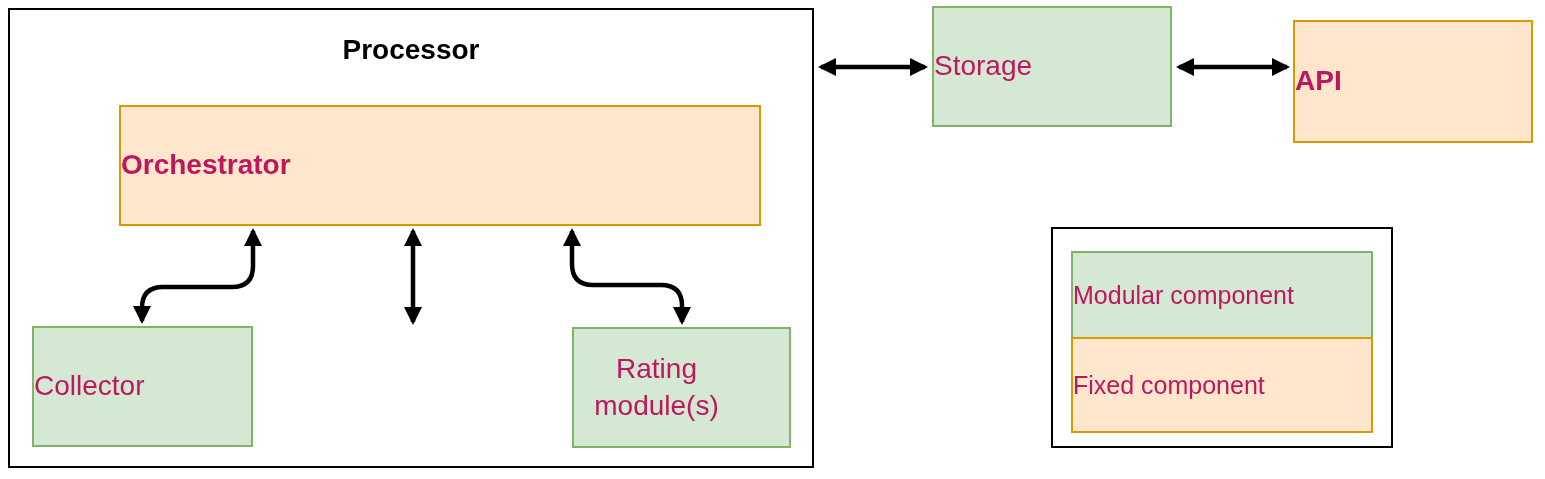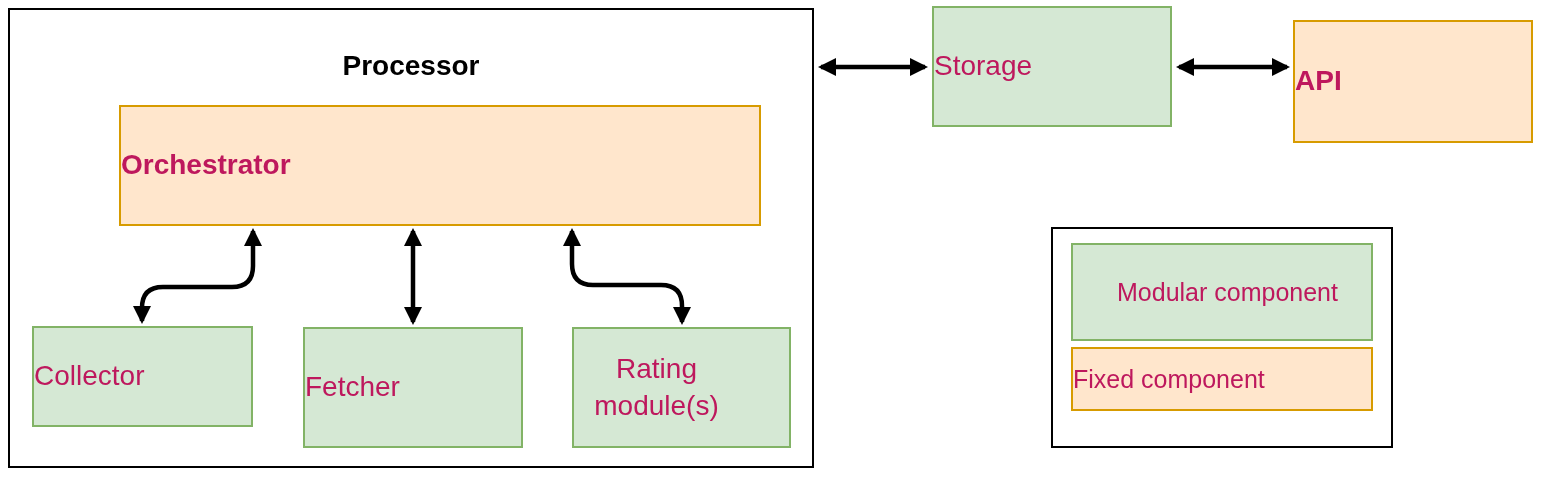--- a/index.html
+++ b/index.html
@@ -44,36 +44,36 @@
     position: absolute;
     left: 0;
     width: 100%;
     text-align: center;
     font-size: 28px;
     font-weight: bold;
   }
 
   
   .processor { left: 8px; top: 8px; width: 806px; height: 460px; }
-  .processor-title { top: 40px; }
+  .processor-title { top: 24px; }
   .orchestrator { left: 81px; top: 95px; width: 642px; height: 121px; margin-left: 28px; }
-  .collector { left: 22px; top: 316px; width: 221px; height: 101px; }
+  .collector { left: 22px; top: 316px; width: 221px; height: 121px; }
   .fetcher { left: 293px; top: 317px; width: 220px; height: 121px; }
   .rating { left: 562px; top: 317px; width: 219px; height: 121px; }
   .rating .label-wrap { display: inline-block; max-width: 165px; }
 
   
   .storage { left: 932px; top: 6px; width: 240px; height: 121px; }
   .api { left: 1293px; top: 20px; width: 240px; height: 123px; }
 
   
   .legend { left: 1051px; top: 227px; width: 342px; height: 221px; }
   .legend-item { font-size: 25px; }
-  .legend-modular { left: 18px; top: 14px; width: 302px; height: 98px; padding-left: 44px; }
-  .legend-fixed { left: 18px; top: 118px; width: 302px; height: 64px; }
+  .legend-modular { left: 18px; top: 22px; width: 302px; height: 88px; }
+  .legend-fixed { left: 18px; top: 108px; width: 302px; height: 96px; }
 
   .arrow-layer {
     position: absolute;
     left: 0; top: 0;
     width: 1545px;
     height: 479px;
     pointer-events: none;
   }
   .arrow-layer path.link {
     stroke: #000000;
@@ -91,23 +91,20 @@
     <div class="container-title processor-title">Processor</div>
 
     <div class="node fixed bold orchestrator">
       <span>Orchestrator</span>
     </div>
 
     <div class="node modular collector">
       <span>Collector</span>
     </div>
 
-    <div class="node modular fetcher">
-      <span>Fetcher</span>
-    </div>
 
     <div class="node modular rating">
       <span class="label-wrap">Rating module(s)</span>
     </div>
   </div>
 
   <div class="node modular storage">
     <span>Storage</span>
   </div>
 

